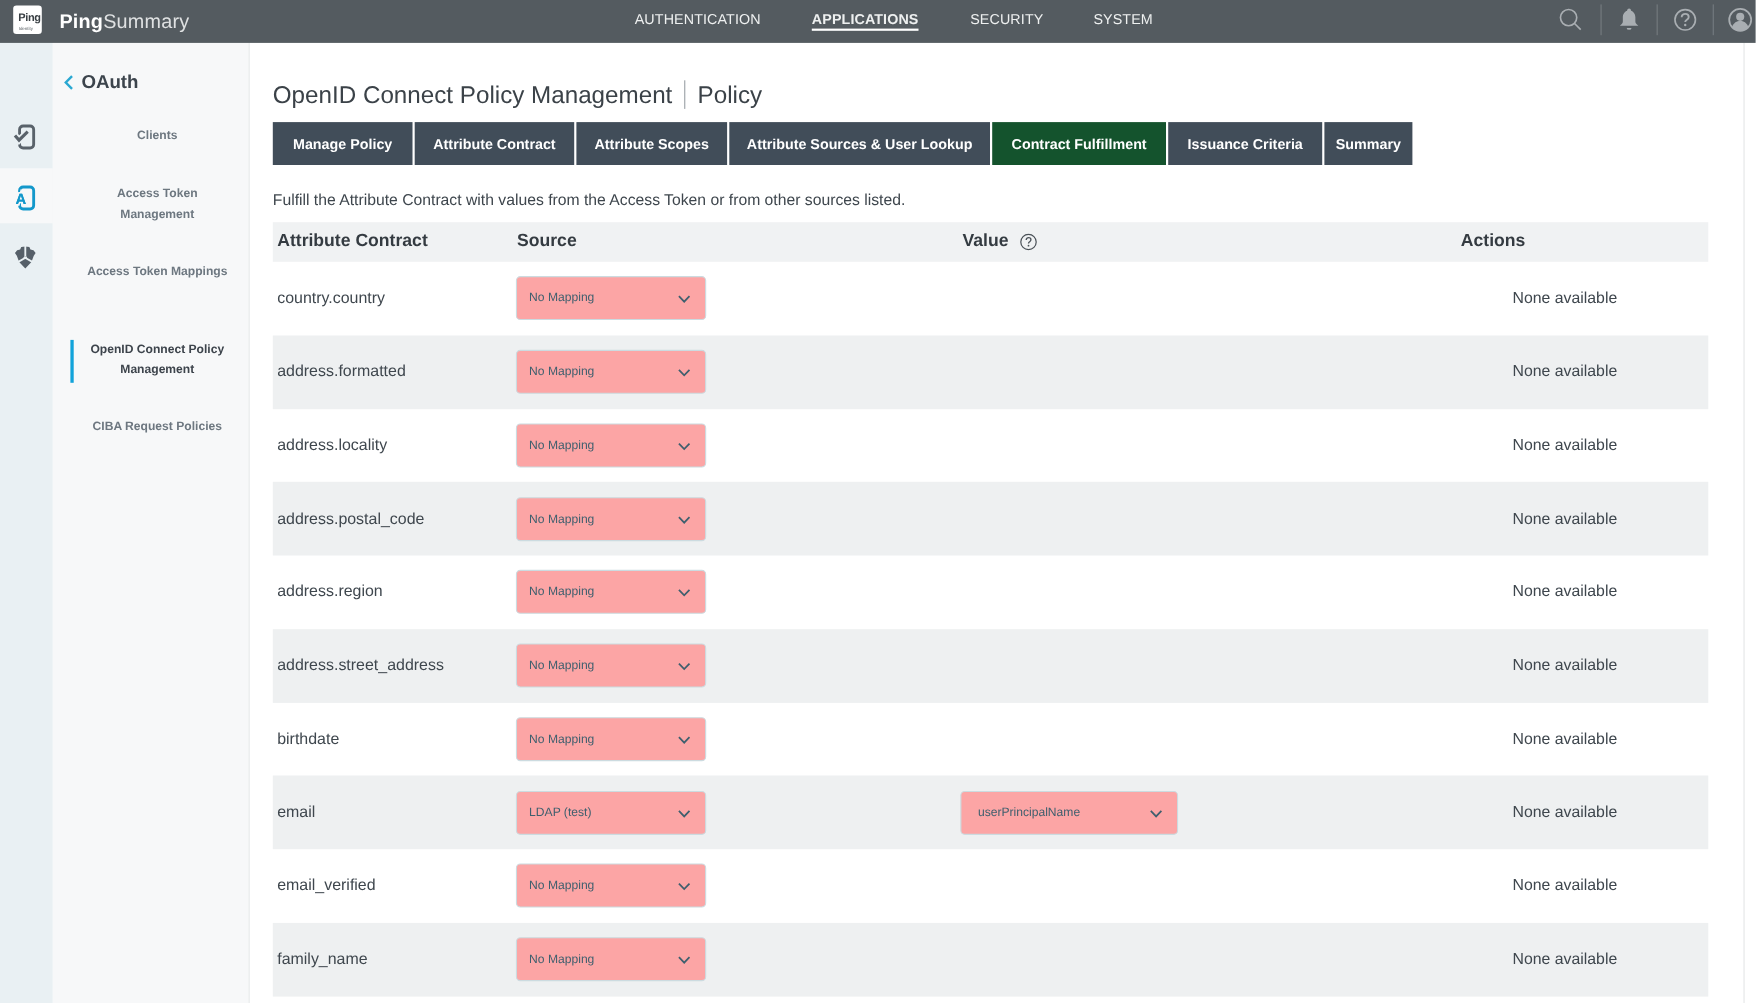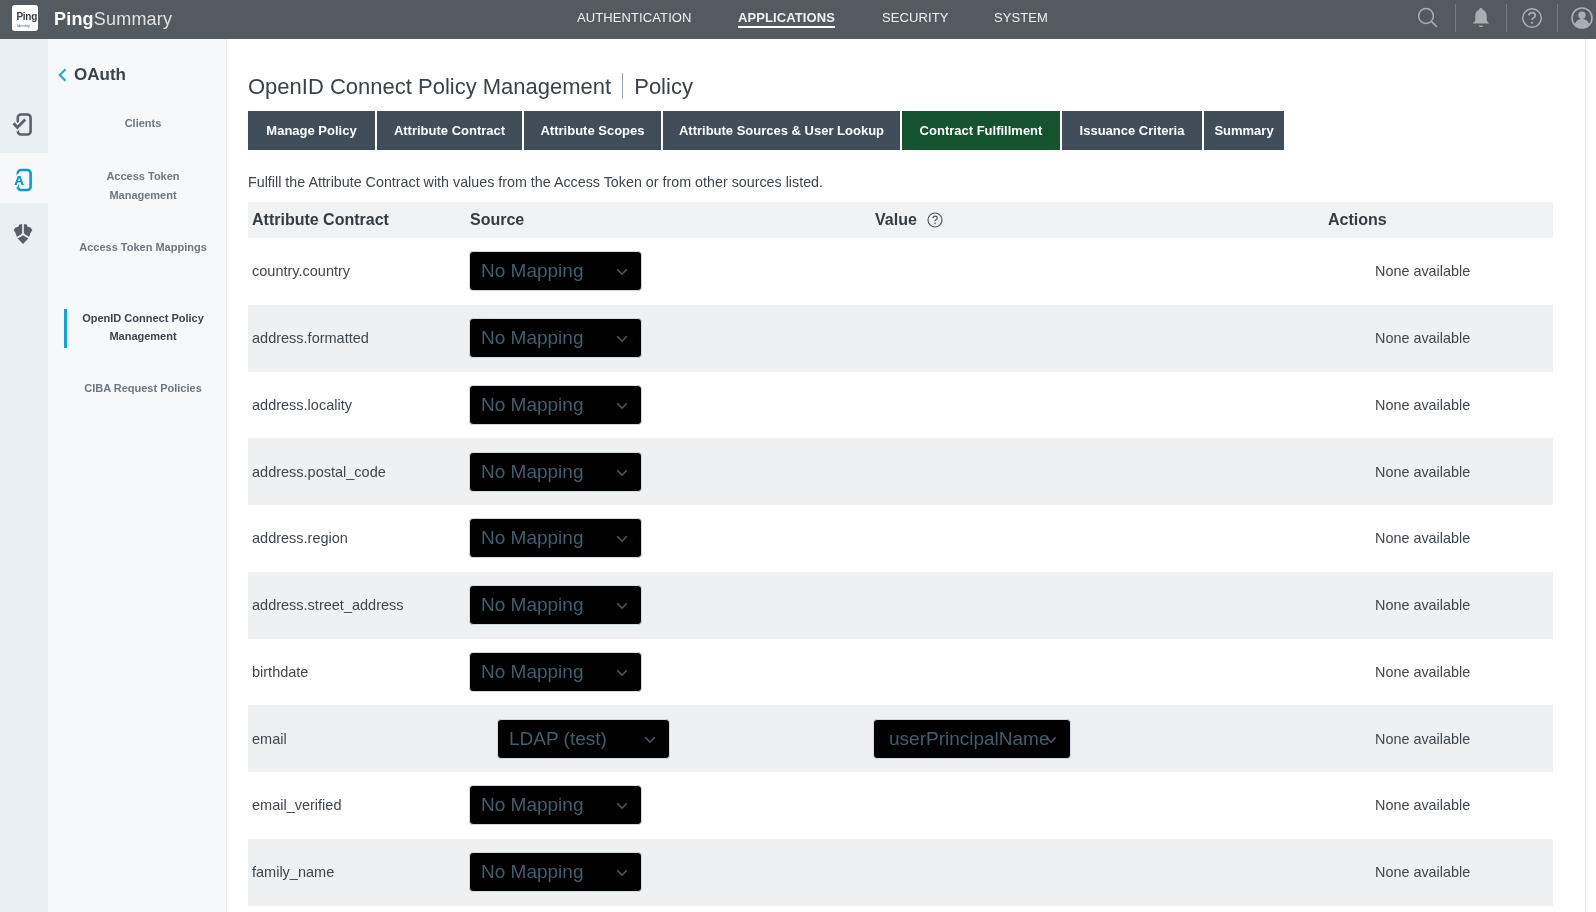--- a/index.html
+++ b/index.html
@@ -30,21 +30,21 @@
 #tabs { position:absolute; left:20px; top:75px; display:flex; gap:2px; }
 .tab { height:39px; line-height:39px; background:#414d59; color:#fff; font-size:13px; font-weight:bold; text-align:center; flex:none; }
 .tab.active { background:#14532d; }
 #desc { position:absolute; left:20px; top:138px; font-size:14.3px; color:#3e464d; }
 #table { position:absolute; left:20px; top:166px; width:1305px; }
 #thead { position:relative; height:36px; background:#f0f2f3; }
 .th { position:absolute; top:0; line-height:36px; font-size:16px; font-weight:bold; color:#343b41; }
 .row { position:relative; height:66.75px; }
 .row.gray { background:#eef0f1; }
 .rlabel { position:absolute; left:4px; top:50%; transform:translateY(-50%); font-size:14.5px; color:#3f474e; }
-.ddl { position:absolute; top:50%; transform:translateY(-50%); height:40px; background:#000000; border:1px solid #ccdbe0; border-radius:4px; font-size:19px; color:#3f5f6e; line-height:38px; padding-left:11px; }
+.ddl { position:absolute; top:50%; transform:translateY(-50%); height:40px; background:#fca5a5; border:1px solid #ccdbe0; border-radius:4px; font-size:11px; color:#3f5f6e; line-height:38px; padding-left:11px; }
 .ddl svg { position:absolute; right:13px; top:16px; }
 .none { position:absolute; left:1080px; top:50%; transform:translateY(-50%); font-size:14.4px; color:#3f474e;margin-left:47px; }
 </style>
 </head>
 <body>
 <div id="topbar">
   <div id="logo">
       <span class="p">Ping</span>
       <span class="i">Identity</span>
     </div>
@@ -177,21 +177,21 @@
     </div>
     <div class="row">
       <div class="rlabel">birthdate</div>
       <div class="ddl" style="left:221px;width:173px;">No Mapping<svg width="12" height="8" viewBox="0 0 12 8">
             <path d="M1.2 1.2 L6 6.2 L10.8 1.2" fill="none" stroke="#3f5f6e" stroke-width="1.6"></path>
           </svg></div>
       <div class="none">None available</div>
     </div>
     <div class="row gray">
       <div class="rlabel">email</div>
-      <div class="ddl" style="left:221px;width:173px;margin-left:28px;">LDAP (test)<svg width="12" height="8" viewBox="0 0 12 8">
+      <div class="ddl" style="left:221px;width:173px;">LDAP (test)<svg width="12" height="8" viewBox="0 0 12 8">
             <path d="M1.2 1.2 L6 6.2 L10.8 1.2" fill="none" stroke="#3f5f6e" stroke-width="1.6"></path>
           </svg></div>
       <div class="ddl" style="left:625px;width:198px;padding-left:15px;">userPrincipalName<svg width="12" height="8" viewBox="0 0 12 8">
             <path d="M1.2 1.2 L6 6.2 L10.8 1.2" fill="none" stroke="#3f5f6e" stroke-width="1.6"></path>
           </svg></div>
       <div class="none">None available</div>
     </div>
     <div class="row">
       <div class="rlabel">email_verified</div>
       <div class="ddl" style="left:221px;width:173px;">No Mapping<svg width="12" height="8" viewBox="0 0 12 8">

